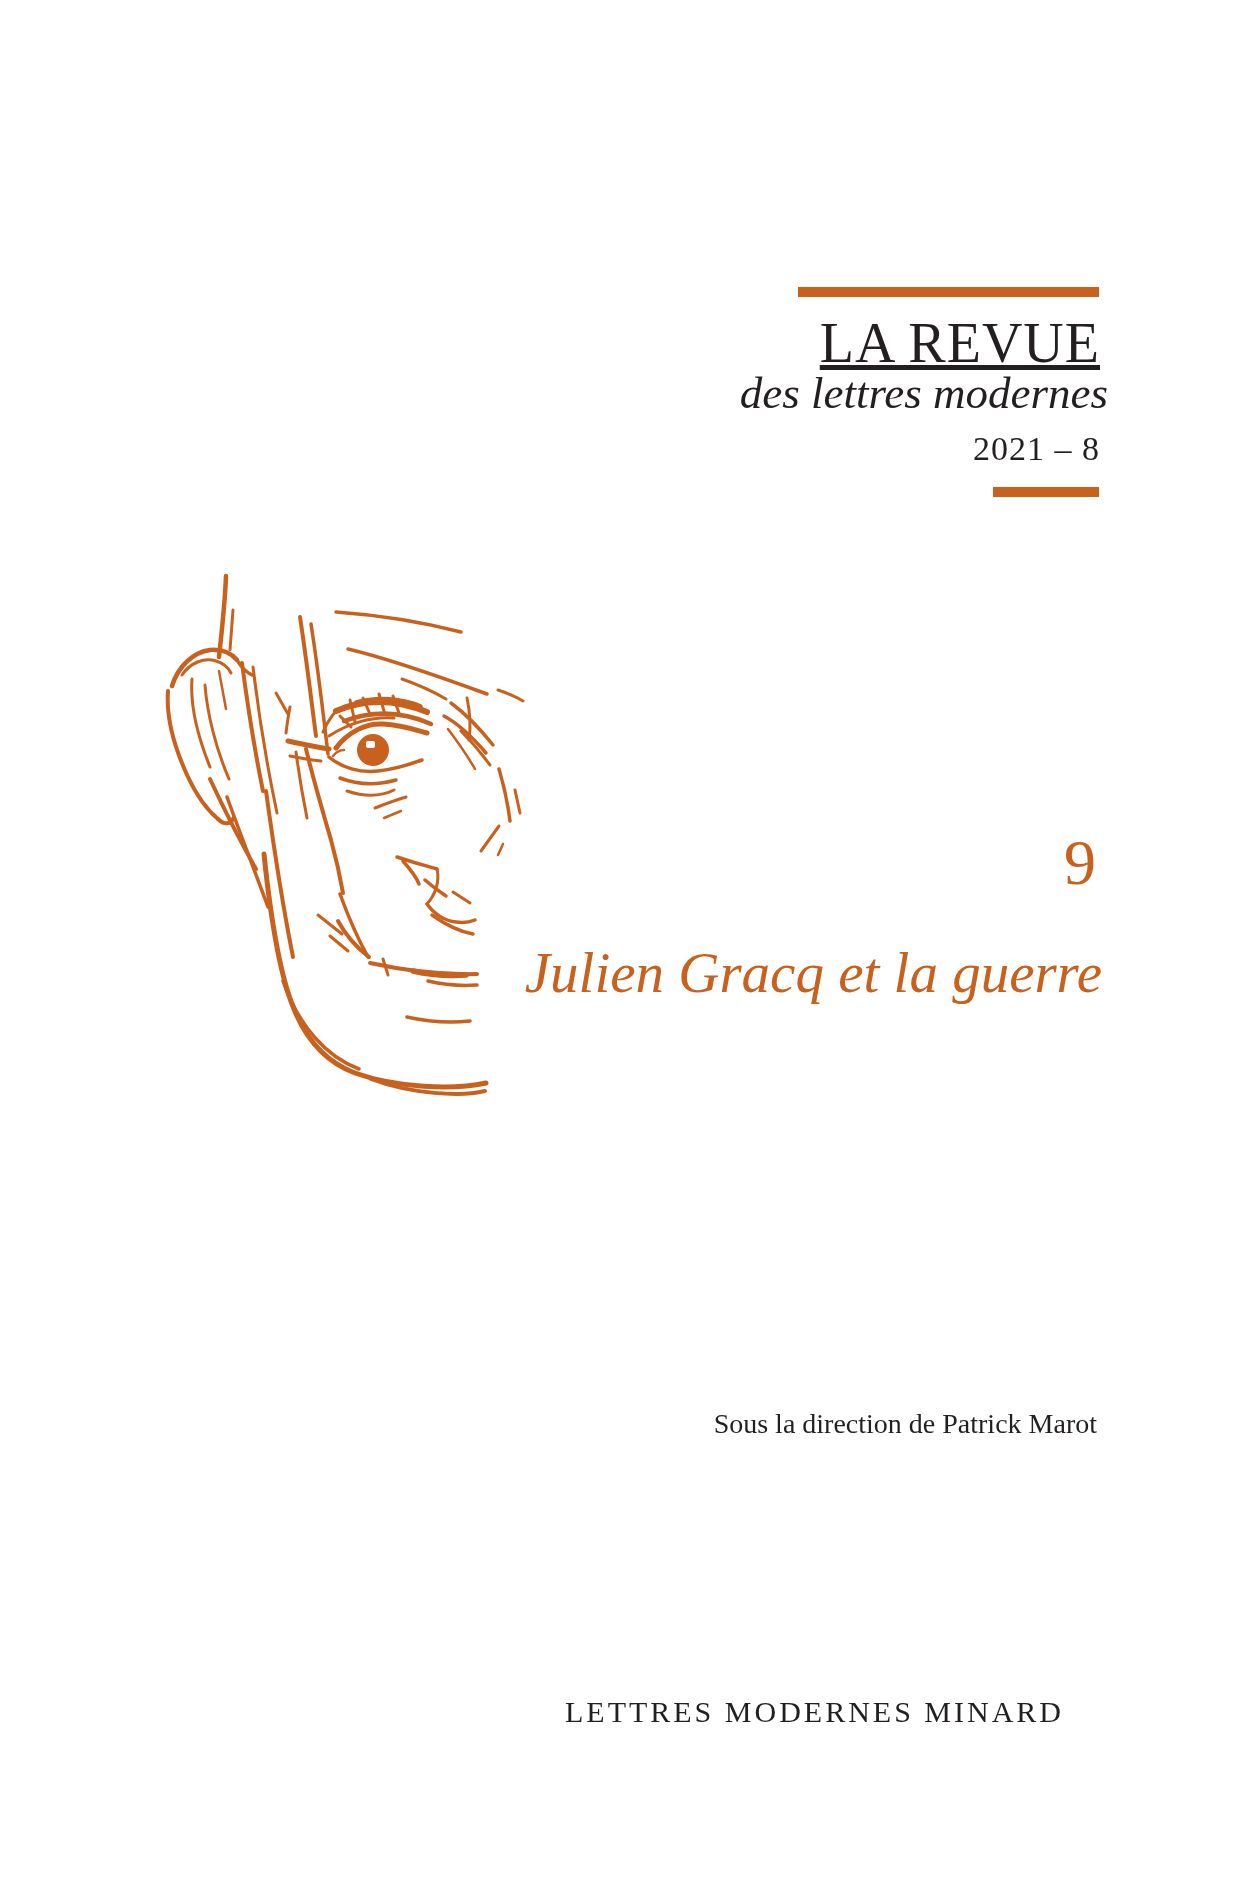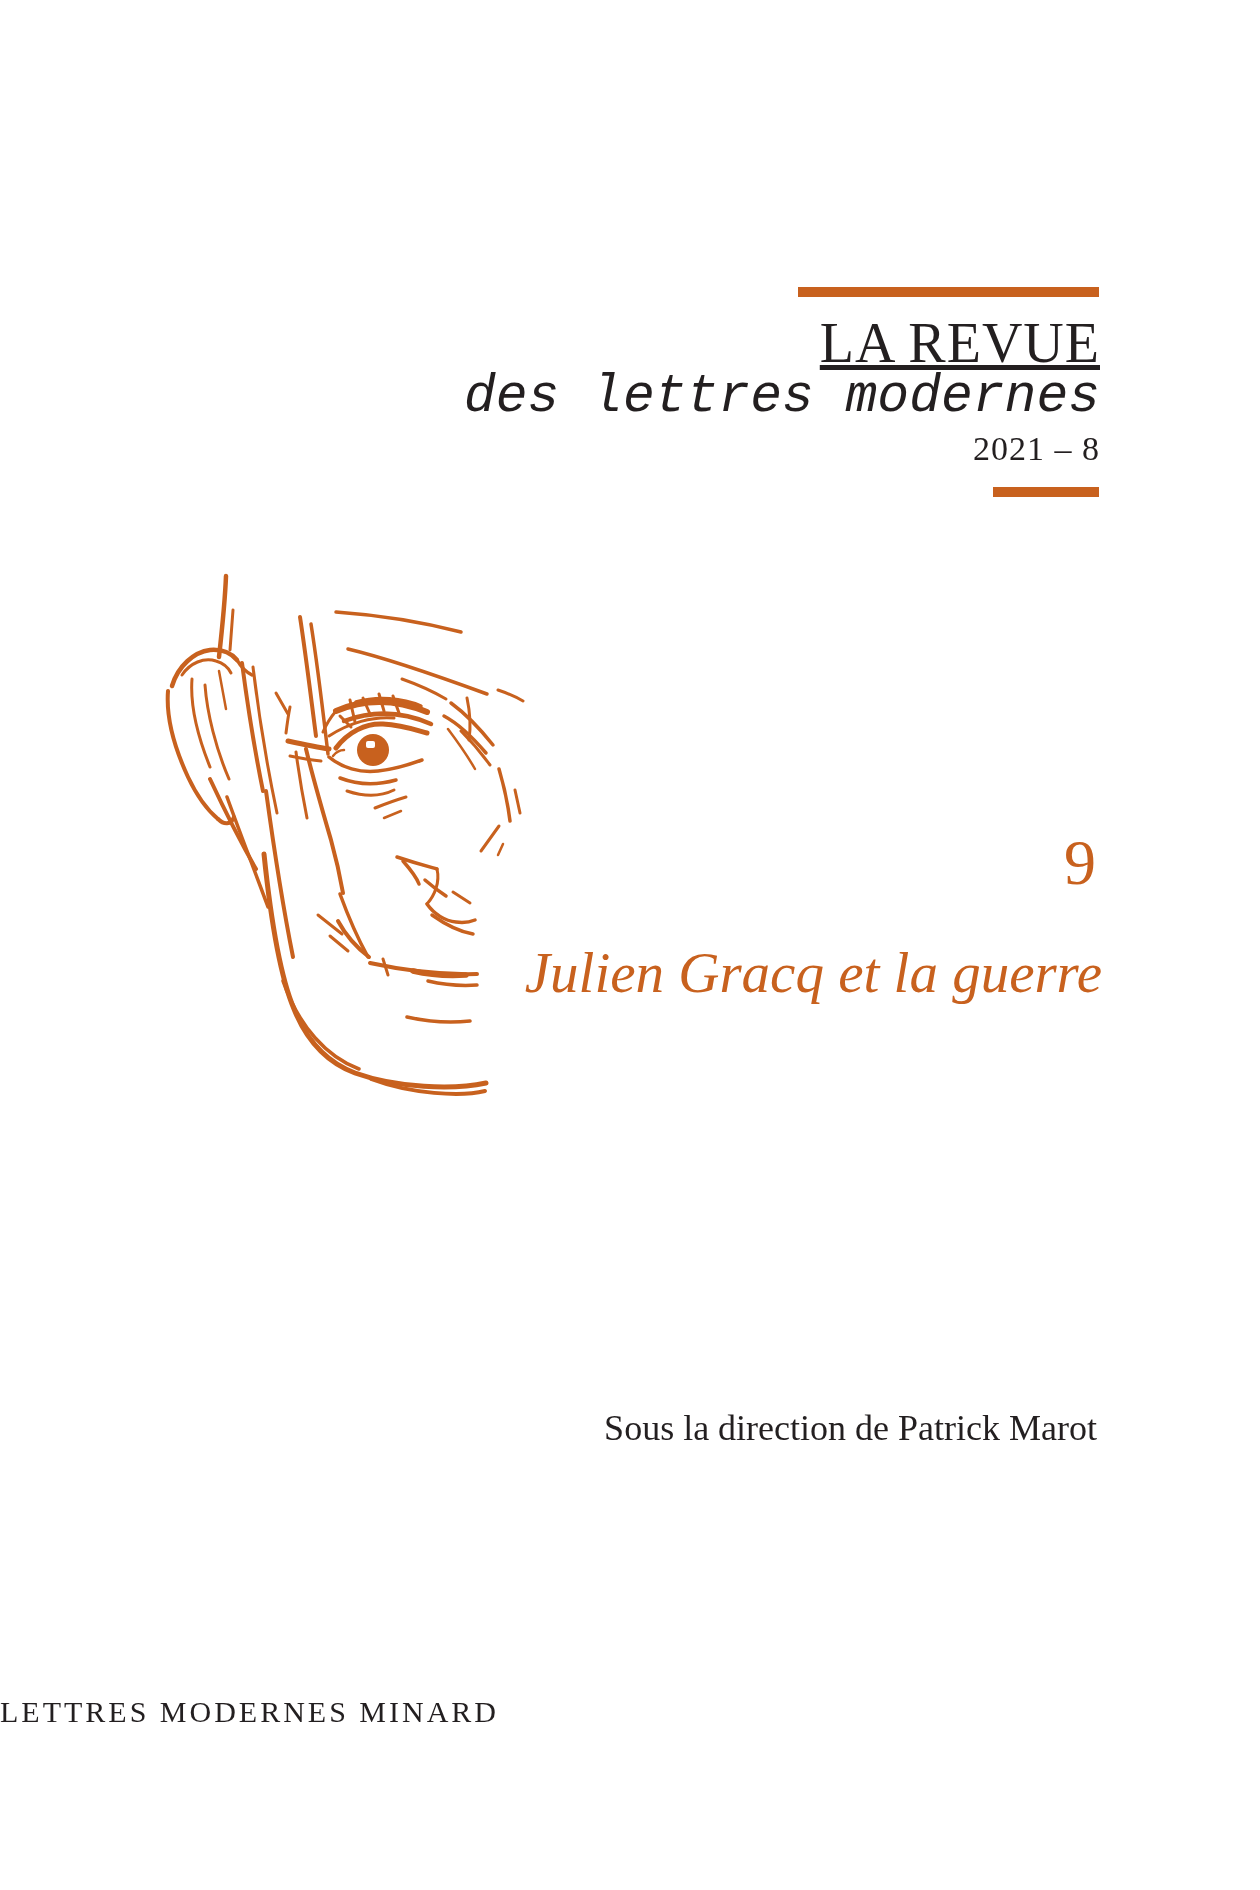--- a/index.html
+++ b/index.html
@@ -22,23 +22,23 @@
   .bar{background:var(--accent);}
   .bar-top{left:798px;top:287px;width:301px;height:10px;}
   .bar-bottom{left:993px;top:487px;width:106px;height:10px;}
 
   .masthead-title{
     right:160px;top:315px;
     font-size:56px;line-height:1;letter-spacing:1px;
     white-space:nowrap;text-align:right;text-decoration:underline;
   }
   .masthead-subtitle{
-    right:160px;top:371px;
-    font-style:italic;font-size:53px;line-height:1;
-    white-space:nowrap;text-align:right;font-family:Liberation Mono, monospace;
+    right:152px;top:371px;
+    font-style:italic;font-size:45px;line-height:1;
+    white-space:nowrap;text-align:right;
   }
   .masthead-issue-line{
     right:160px;top:432px;
     font-size:34px;line-height:1;letter-spacing:1px;
     white-space:nowrap;text-align:right;
   }
 
   
   .issue-number{
     right:164px;top:831px;
@@ -46,28 +46,28 @@
     color:var(--accent);text-align:right;
   }
   .issue-title{
     right:158px;top:918px;
     font-style:italic;font-size:57px;line-height:1;
     color:var(--accent);white-space:nowrap;text-align:right;margin-top:26px;
   }
 
   .byline{
     right:163px;top:1410px;
-    font-size:36px;line-height:1;
+    font-size:28px;line-height:1;
     white-space:nowrap;text-align:right;
   }
 
   .publisher{
     left:0;top:1697px;width:1064px;
     font-size:30px;line-height:1;letter-spacing:3px;
-    text-align:left;
+    text-align:right;
   }
 
   
   .sketch{left:130px;top:460px;width:400px;height:640px;}
   .sketch path{
     fill:none;
     stroke:var(--accent);
     stroke-linecap:round;
     stroke-linejoin:round;
   }

